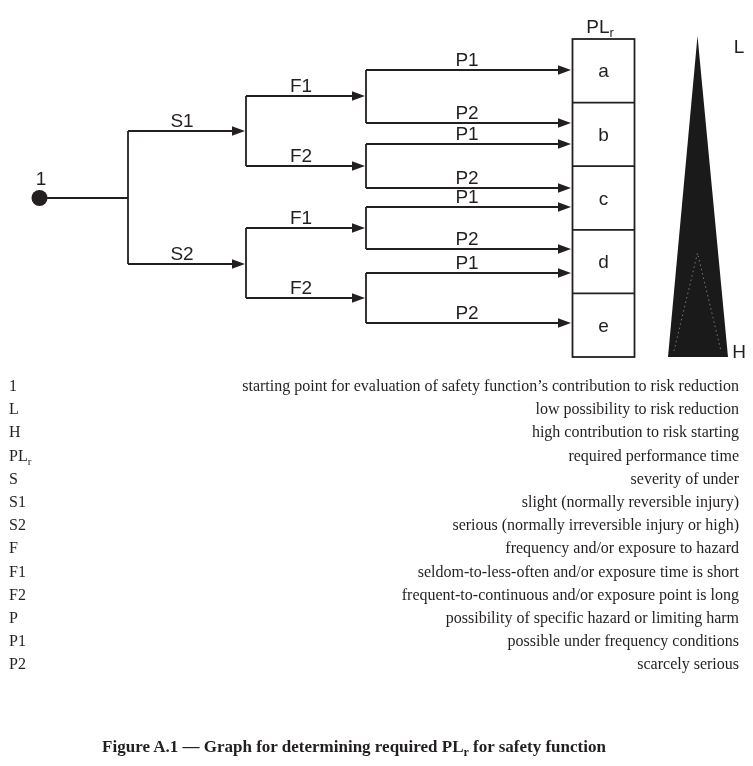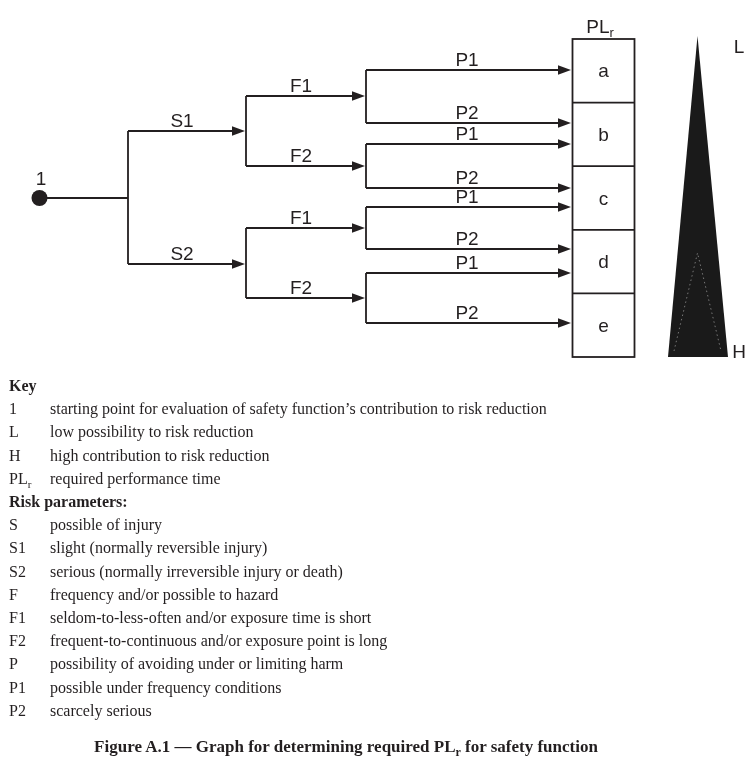--- a/index.html
+++ b/index.html
@@ -8,25 +8,25 @@
     font-family:"Liberation Serif", serif;color:#231f20;overflow:hidden;
   }
   .diagram-svg{position:absolute;top:0;left:0;}
   .diagram-svg text{
     font-family:"Liberation Sans", sans-serif;
     font-size:19px;fill:#231f20;
   }
   .key{position:absolute;left:9px;top:374px;width:730px;font-size:16px;}
   .krow{display:flex;line-height:23.2px;}
   .kterm{flex:0 0 41px;width:41px;}
-  .kdef{flex:1;}
+  .kdef{flex:1;text-align:right;}
   .khead{font-weight:bold;line-height:23.2px;}
   sub{font-size:11px;line-height:0;}
   .caption{
-    position:absolute;top:737px;left:0;width:692px;text-align:center;
+    position:absolute;top:737px;left:8px;width:692px;text-align:center;
     font-weight:bold;font-size:17px;
   }
   .caption sub{font-size:12px;}
 </style>
 </head>
 <body>
 
 <svg class="diagram-svg" width="753" height="372" viewBox="0 0 753 372">
 
   <path d="M47 198 H128  M128 131 V264  M128 131 H234  M128 264 H234
@@ -84,68 +84,66 @@
   <text x="603.5" y="268.1" text-anchor="middle">d</text>
   <text x="603.5" y="331.7" text-anchor="middle">e</text>
 
   <polygon points="697.5,36 668,357 728,357" fill="#1a1a1a" stroke="none"></polygon>
   <path d="M674 351 L697.5 253 L721 351" fill="none" stroke="#777777" stroke-width="1" stroke-dasharray="1.5 3"></path>
   <text x="739" y="53" text-anchor="middle">L</text>
   <text x="739" y="358" text-anchor="middle">H</text>
 </svg>
 
 <div class="key">
-  <div class="khead">Key</div>
 
   <div class="krow">
     <span class="kterm">1</span>
     <span class="kdef">starting point for evaluation of safety function’s contribution to risk reduction</span>
   </div>
   <div class="krow">
     <span class="kterm">L</span>
     <span class="kdef">low possibility to risk reduction</span>
   </div>
   <div class="krow">
     <span class="kterm">H</span>
-    <span class="kdef">high contribution to risk reduction</span>
+    <span class="kdef">high contribution to risk starting</span>
   </div>
   <div class="krow">
     <span class="kterm"><span>PL</span><sub>r</sub></span>
     <span class="kdef">required performance time</span>
   </div>
 
-  <div class="khead">Risk parameters:</div>
 
   <div class="krow">
     <span class="kterm">S</span>
-    <span class="kdef">possible of injury</span>
+    <span class="kdef">severity of under</span>
   </div>
   <div class="krow">
     <span class="kterm">S1</span>
     <span class="kdef">slight (normally reversible injury)</span>
   </div>
   <div class="krow">
     <span class="kterm">S2</span>
-    <span class="kdef">serious (normally irreversible injury or death)</span>
+    <span class="kdef">serious (normally irreversible injury or high)</span>
   </div>
   <div class="krow">
     <span class="kterm">F</span>
-    <span class="kdef">frequency and/or possible to hazard</span>
+    <span class="kdef">frequency and/or exposure to hazard</span>
   </div>
   <div class="krow">
     <span class="kterm">F1</span>
     <span class="kdef">seldom-to-less-often and/or exposure time is short</span>
   </div>
   <div class="krow">
     <span class="kterm">F2</span>
     <span class="kdef">frequent-to-continuous and/or exposure point is long</span>
   </div>
   <div class="krow">
     <span class="kterm">P</span>
-    <span class="kdef">possibility of avoiding under or limiting harm</span>
+    <span class="kdef">possibility of specific hazard or limiting harm</span>
   </div>
   <div class="krow">
     <span class="kterm">P1</span>
     <span class="kdef">possible under frequency conditions</span>
   </div>
   <div class="krow">
     <span class="kterm">P2</span>
     <span class="kdef">scarcely serious</span>
   </div>
 </div>

